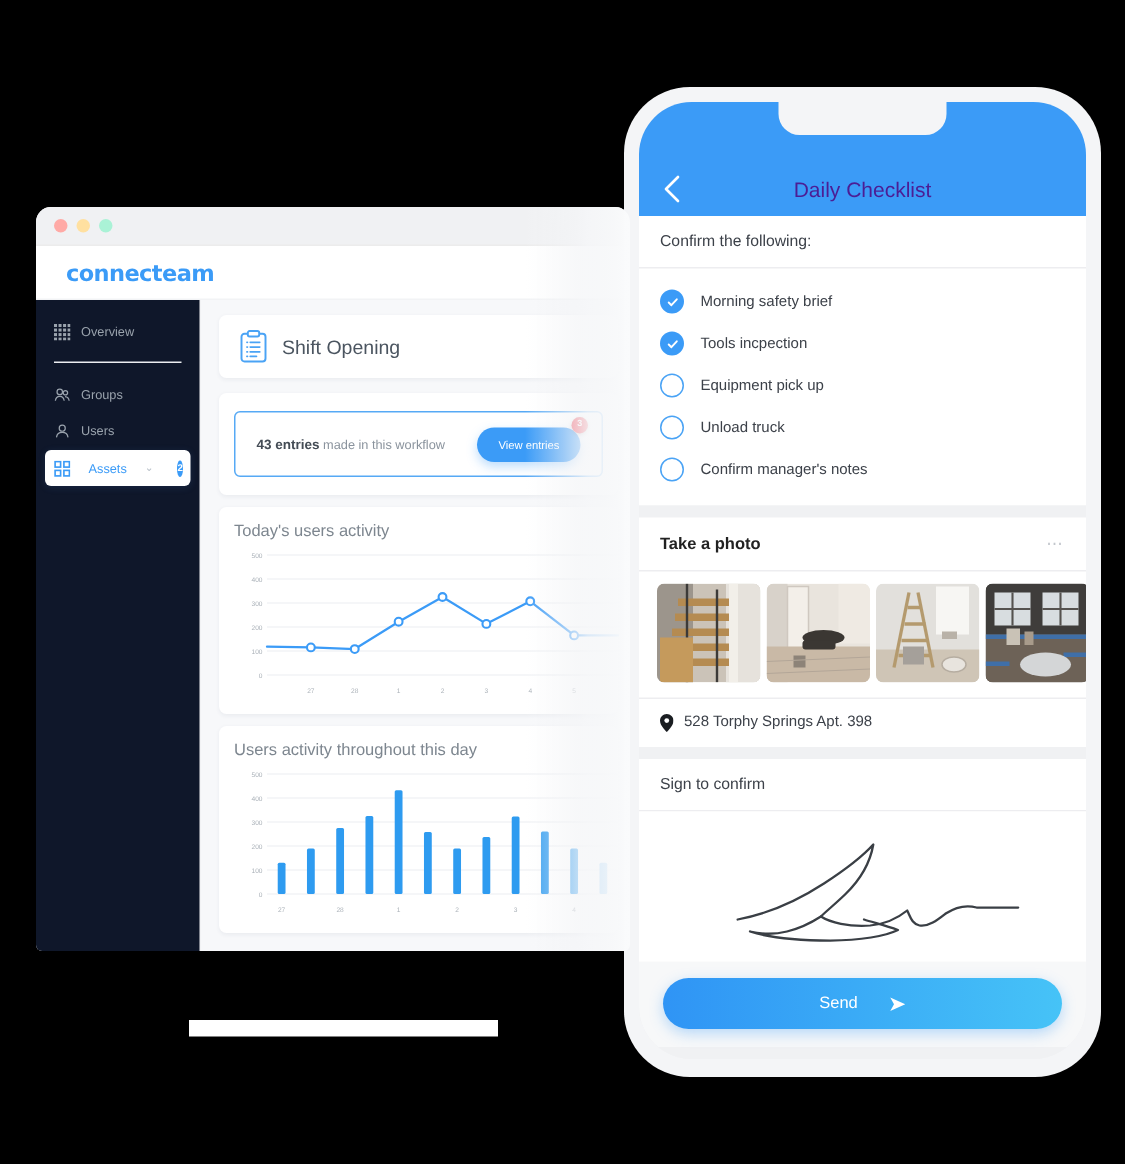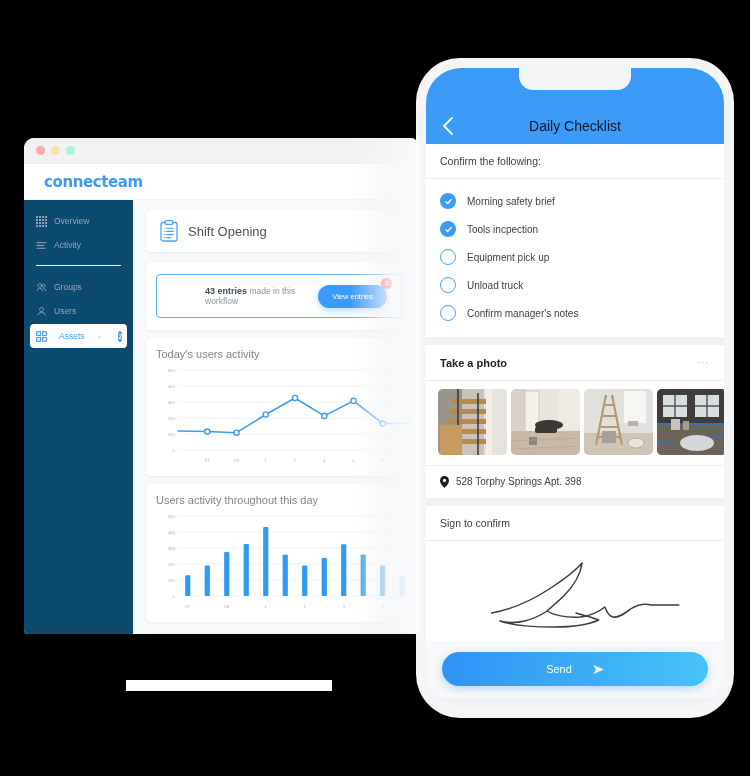--- a/index.html
+++ b/index.html
@@ -44,21 +44,21 @@
   }
   .logo-text {
     color:#3b9bf7; font-size: 15px; font-weight: 700; letter-spacing: -0.4px;
     font-family: "DejaVu Sans", sans-serif;
   }
 
   .win-body { display:flex; height: calc(100% - 62px); }
 
   
   .sidebar {
-    width: 110px; background:#0c4a6e; padding-top: 10px;
+    width: 110px; background:#0f172a; padding-top: 10px;
     border-right: 1px solid #f1f2f4; flex: 0 0 110px;
     position: relative; z-index: 5;
   }
   .nav-item {
     display:flex; align-items:center; gap:7px;
     height:22px; padding: 0 8px 0 12px; margin-bottom: 2px;
     font-size: 8.5px; color:#9aa3ad; cursor: pointer;
     position: relative;
   }
   .nav-item .lbl { white-space: nowrap; }
@@ -86,21 +86,21 @@
   }
   .card-title-row { display:flex; align-items:center; gap:10px; height:42px; padding: 0 14px; }
   .clip-icon { width:18px;height:22px; flex:0 0 18px; }
   .card-title { font-size:13px; color:#4b5560; font-weight:400; }
 
   .entries-card { margin-top:10px; padding: 12px 10px; }
   .entries-inner {
     border:1px solid #56a9f5; border-radius:4px; height: 44px;
     display:flex; align-items:center; padding: 0 14px; position:relative;
   }
-  .entries-text { font-size:8.5px; color:#8a939d;margin-left:34px; }
+  .entries-text { font-size:8.5px; color:#8a939d; }
   .entries-text b { color:#444c55; font-weight:700; font-size:9px; }
   .view-btn {
     margin-left:auto; background:#3b9bf7; color:#fff; border:none; cursor:pointer;
     font-size:7.5px; padding: 7px 14px; border-radius: 13px;
     box-shadow: 0 3px 7px rgba(59,155,247,0.35);
     font-family: "Liberation Sans", sans-serif;
     white-space: nowrap;
   }
   .view-badge {
     position:absolute; right:-5px; top:-7px;
@@ -134,21 +134,21 @@
     border-radius: 0 0 14px 14px; z-index: 20;
   }
   .phone-topbar {
     background:#3b9bf7; height: 76px; flex: 0 0 76px;
     display:flex; align-items:flex-end; padding-bottom: 10px; position:relative;
   }
   .back-chevron {
     position:absolute; left:16px; bottom:8px; width:14px; height:20px; cursor:pointer;
   }
   .phone-title {
-    width:100%; text-align:center; color:#0f172a; font-size:14px; font-weight:400;
+    width:100%; text-align:center; color:#4c1d95; font-size:14px; font-weight:400;
   }
   .phone-body { flex:1; overflow:hidden; background:#f0f1f3; }
 
   .sec { background:#fff; }
   .sec-head {
     padding: 11px 14px; border-bottom: 1px solid #ededf0;
     display:flex; align-items:center;
   }
   .sec-head .t { font-size:10.5px; color:#3c4149; }
   .sec-head .t.bold { font-weight:700; font-size:11px; color:#222; }
@@ -238,30 +238,20 @@
                 <rect x="9.9" y="6.6" width="2.1" height="2.2"></rect>
               <rect x="0" y="9.9" width="2.2" height="2.1"></rect>
                 <rect x="3.3" y="9.9" width="2.2" height="2.1"></rect>
               <rect x="6.6" y="9.9" width="2.2" height="2.1"></rect>
                 <rect x="9.9" y="9.9" width="2.1" height="2.1"></rect>
             </g>
           </svg>
           <span class="lbl">Overview</span>
         </div>
 
-        <div class="nav-item">
-          <svg class="nav-icon" viewBox="0 0 12 12">
-            <g stroke="#9aa3ad" stroke-width="1.1" stroke-linecap="round">
-              <line x1="1" y1="3" x2="11" y2="3"></line>
-              <line x1="1" y1="6" x2="8.5" y2="6"></line>
-              <line x1="1" y1="9" x2="10" y2="9"></line>
-            </g>
-          </svg>
-          <span class="lbl">Activity</span>
-        </div>
 
         <div class="nav-sep"></div>
 
         <div class="nav-item">
           <svg class="nav-icon" viewBox="0 0 12 12">
             <g fill="none" stroke="#9aa3ad" stroke-width="0.9">
               <circle cx="4.2" cy="3.6" r="2"></circle>
               <circle cx="8.3" cy="4.2" r="1.6"></circle>
               <path d="M1 10 q0.4 -3.2 3.2 -3.2 q2.8 0 3.2 3.2"></path>
               <path d="M8 7 q2.6 0.2 3 3"></path>

